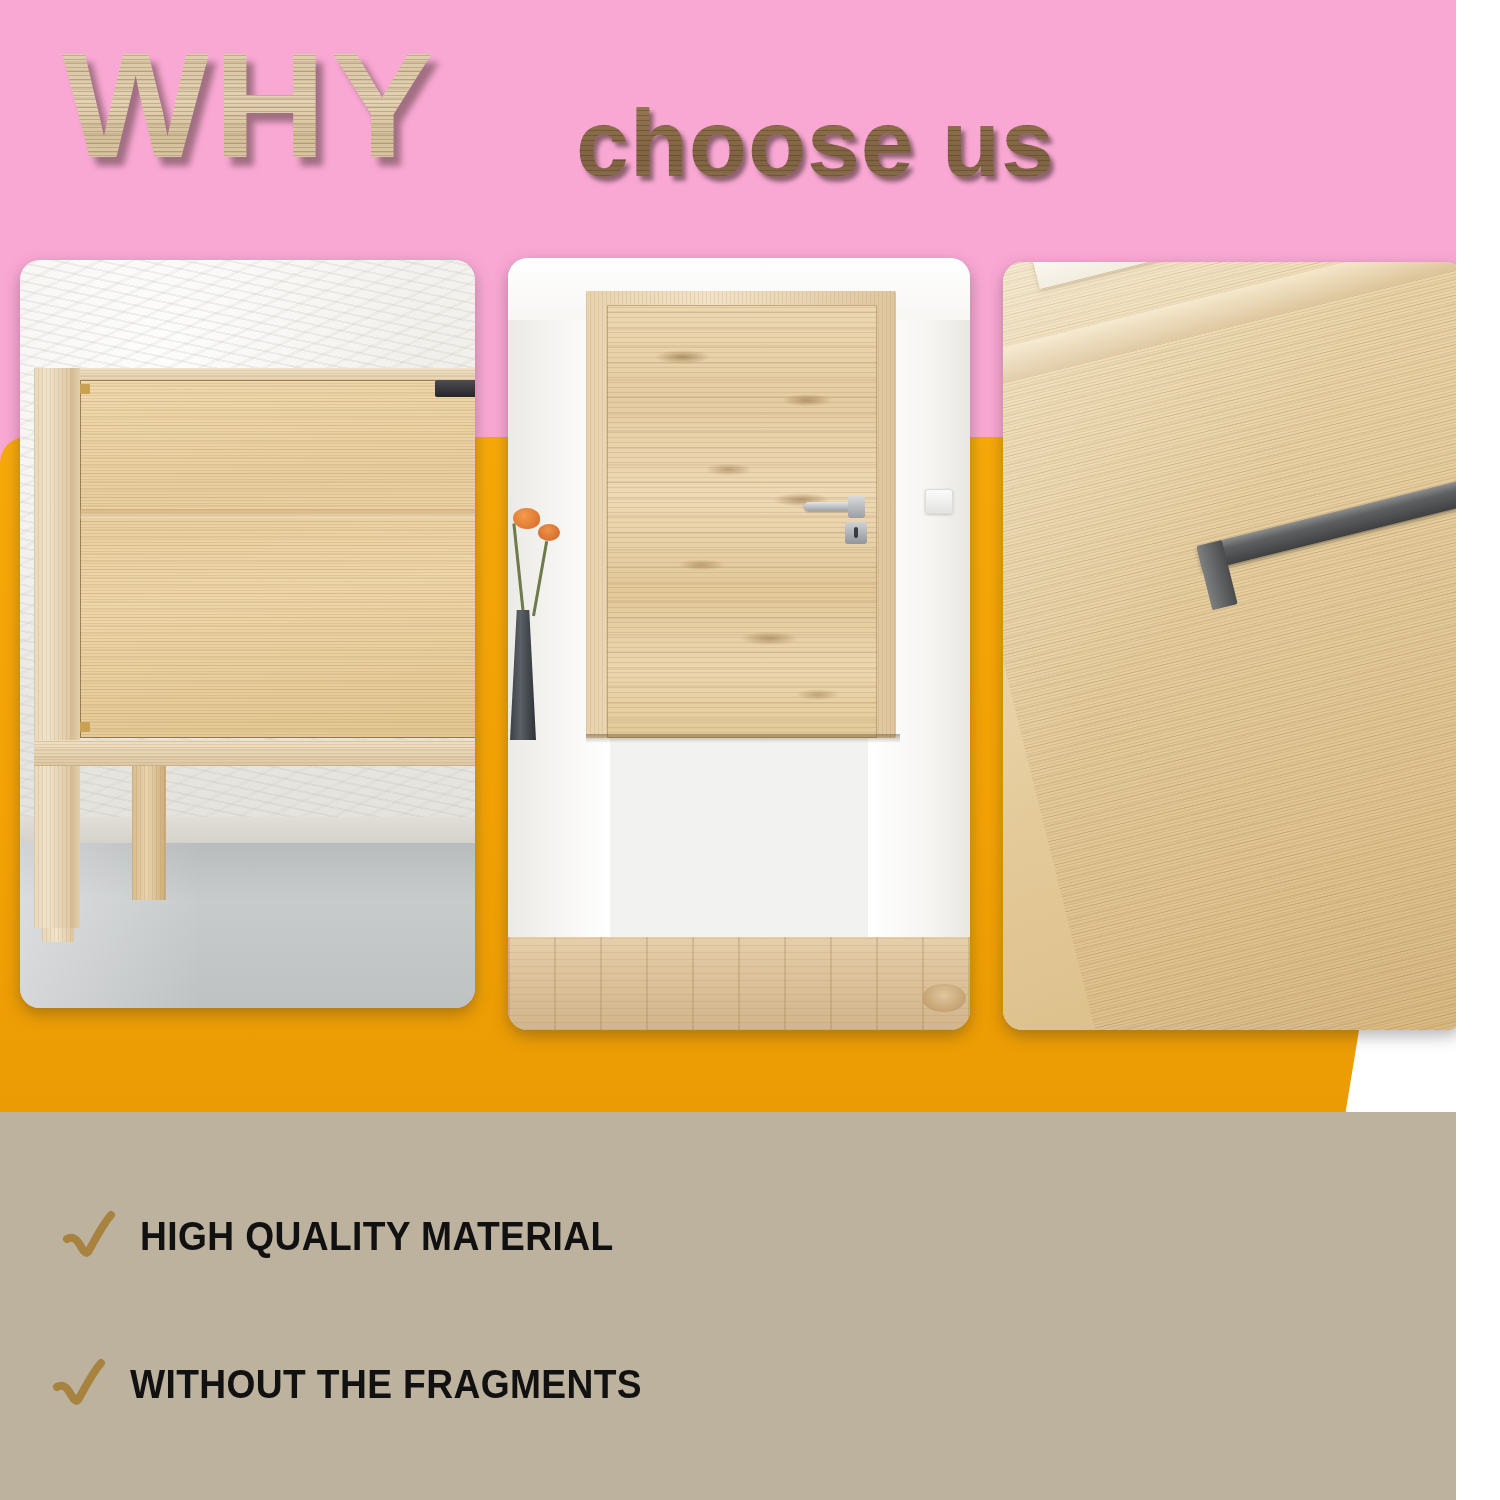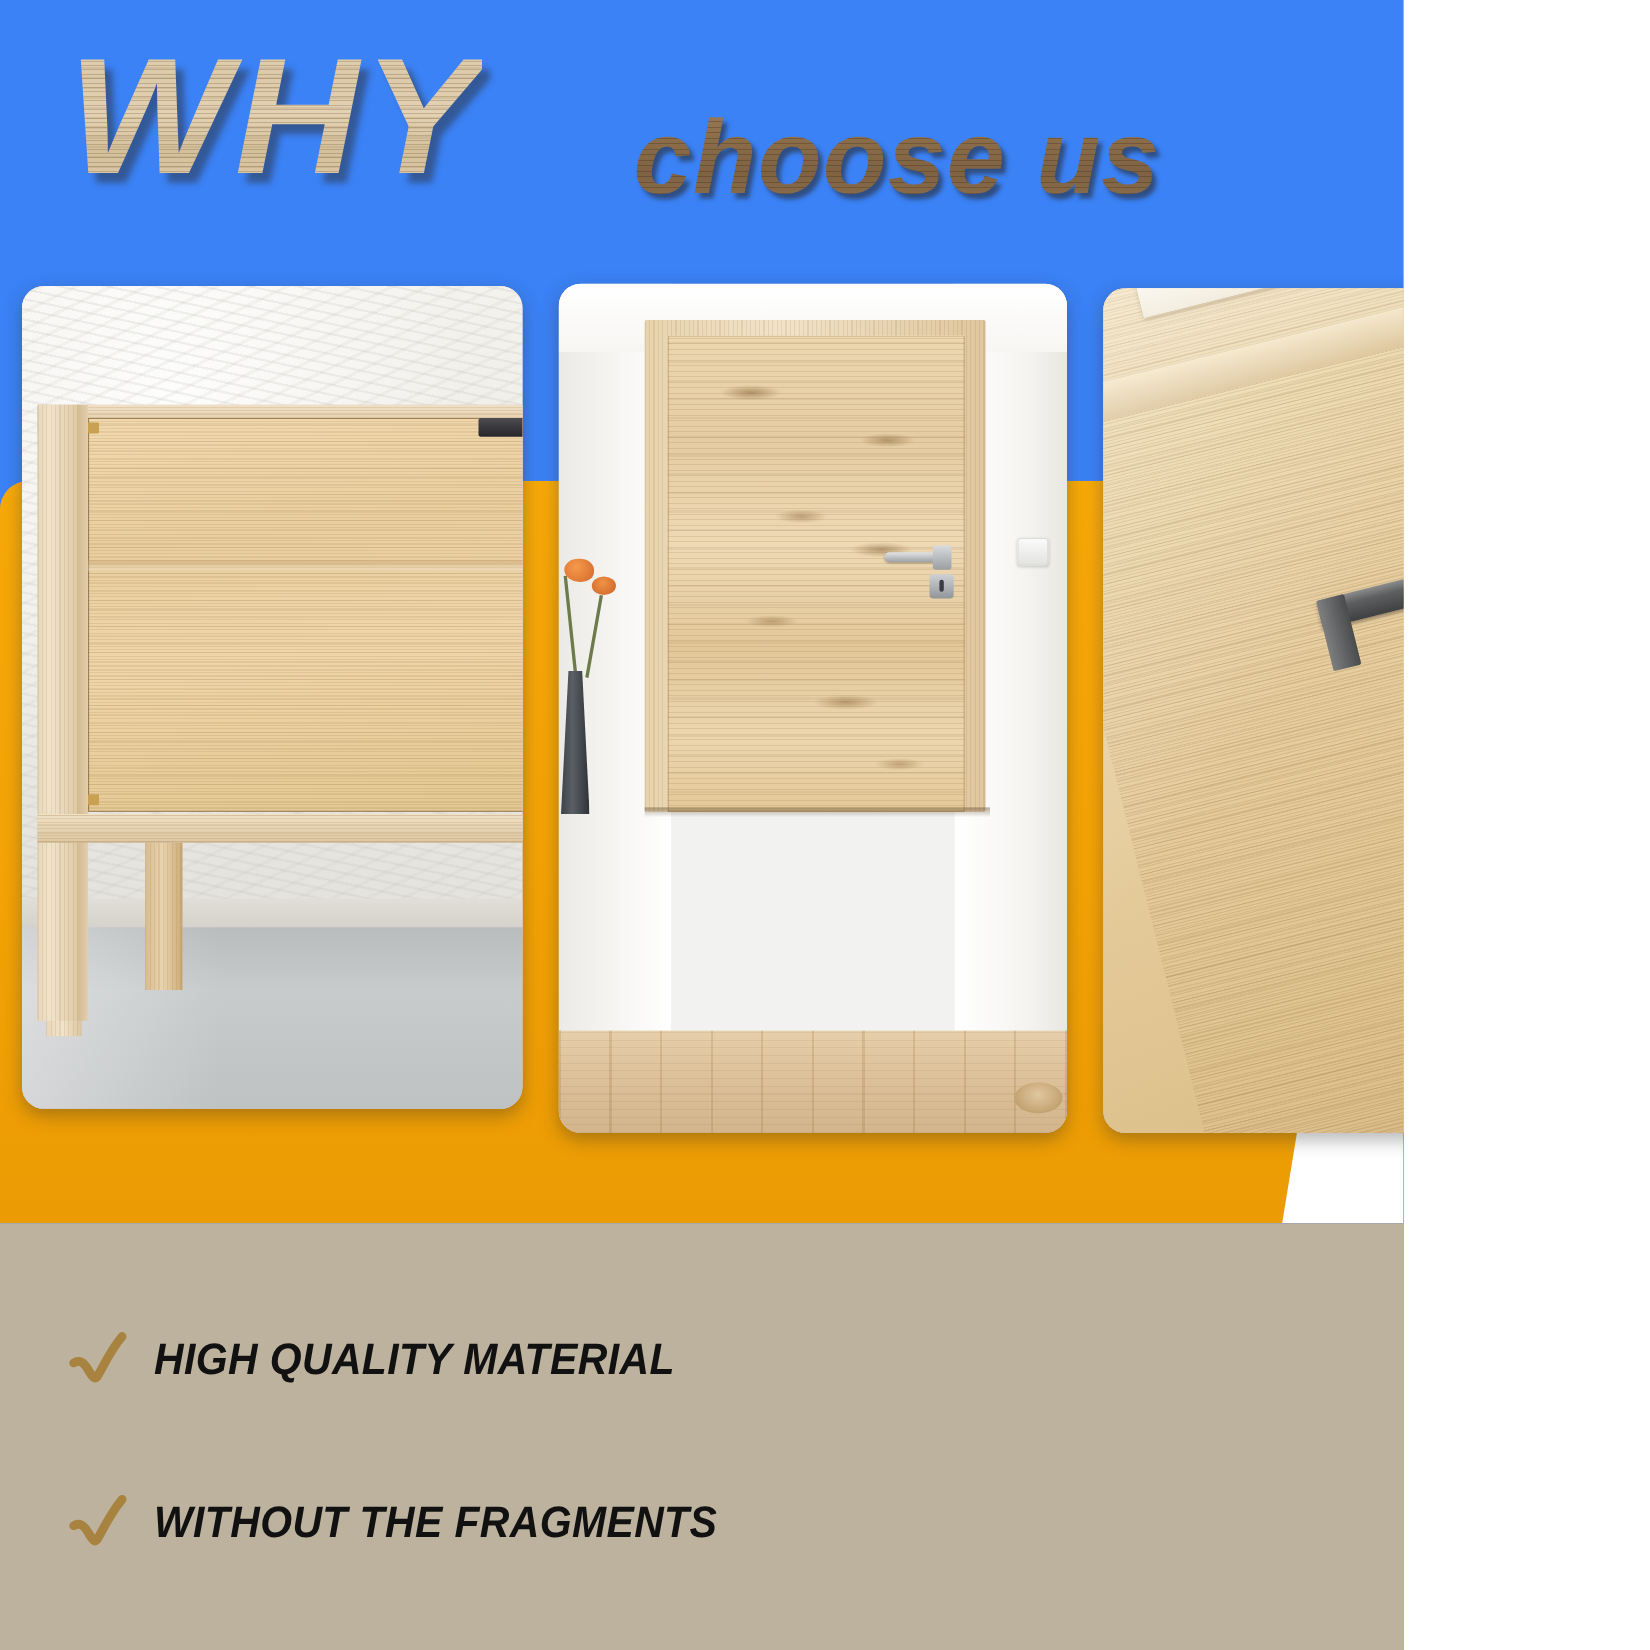--- a/index.html
+++ b/index.html
@@ -4,21 +4,21 @@
 <title>Why Choose Us</title>
 <style>
   html,body{margin:0;padding:0;}
   body{
     width:1500px;height:1500px;
     background:#ffffff;
     font-family:"Liberation Sans", sans-serif;
     overflow:hidden;
     position:relative;
   }
-  .stage{position:absolute;inset:0;width:1276px;height:1500px;overflow:hidden;background:#3b82f6;font-style:italic;}
+  .stage{position:absolute;inset:0;width:1456px;height:1500px;overflow:hidden;background:#f9a8d4;}
 
   
   .header{position:absolute;left:0;top:0;width:1500px;height:240px;}
   .hdr-why{
     position:absolute;left:62px;top:30px;
     font-size:150px;line-height:150px;
     font-weight:bold;
     letter-spacing:4px;
     font-family:"Liberation Sans", sans-serif;
     transform:scaleX(1.04);
@@ -235,21 +235,21 @@
   .c3-handle-inner{position:absolute;left:26px;top:6px;width:70%;height:16px;
     background:linear-gradient(180deg,#c7b58e,#9e8a63);}
   .c3-sheen{position:absolute;inset:0;
     background:linear-gradient(125deg, rgba(255,255,255,.22) 0%, rgba(255,255,255,0) 42%);}
 
   
   .features{position:absolute;left:0;top:1112px;width:1500px;height:388px;}
   .feature{position:absolute;display:flex;align-items:center;gap:22px;}
   .f-1{left:62px;top:96px;}
   .f-2{left:862px;top:96px;}
-  .f-3{left:62px;top:244px;}
+  .f-3{left:52px;top:244px;}
   .f-4{left:862px;top:244px;}
   .tick{width:56px;height:56px;flex:0 0 56px;position:relative;}
   .tick svg{position:absolute;left:0;top:0;}
   .f-label{
     font-size:40px;line-height:44px;font-weight:bold;color:#111111;
     letter-spacing:.4px;
     transform:scaleX(.93);transform-origin:left center;
     white-space:nowrap;
     font-family:"Liberation Sans", sans-serif;
   }

